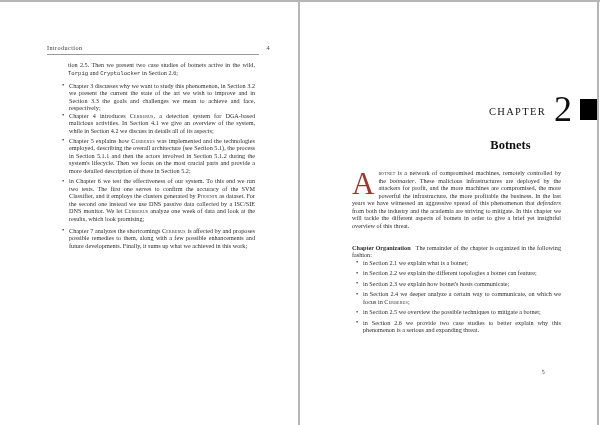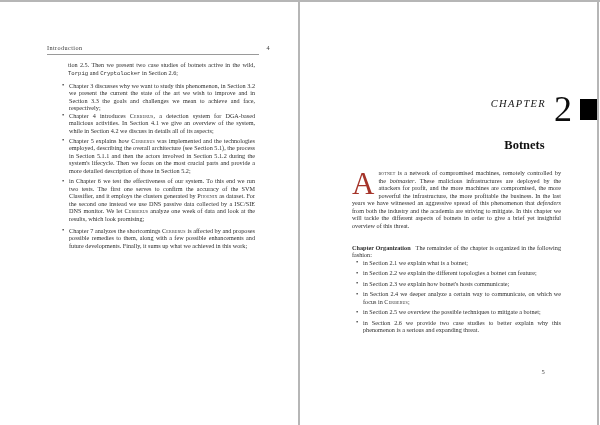--- a/index.html
+++ b/index.html
@@ -33,24 +33,24 @@
   .lp0{top:61px;} .rintro{top:169px;} .rorg{top:243.5px;}
 
   
   .tt{font-family:"Liberation Mono",monospace;font-size:5.6px;}
   .sc{font-variant:small-caps;letter-spacing:.2px;}
   .it{font-style:italic;}
   .bh{font-weight:bold;padding-right:5px;}
 
   
   .chline{position:absolute;top:95px;right:0;display:flex;align-items:flex-end;}
-  .chlabel{font-size:10.5px;letter-spacing:1.3px;margin-bottom:15px;color:#141414;font-style:italic;}
+  .chlabel{font-size:10.5px;letter-spacing:1.3px;margin-bottom:7px;color:#141414;}
   .chnum{font-size:36px;line-height:29px;margin-left:8px;color:#0d0d0d;}
   .chsq{width:17px;height:21px;background:#000;margin-left:8px;margin-bottom:4px;}
-  .chtitle{position:absolute;top:138px;left:158px;width:133px;text-align:center;
+  .chtitle{position:absolute;top:138px;left:144px;width:133px;text-align:center;
            font-weight:bold;font-size:12.5px;color:#111;}
   .dropcap{float:left;font-size:31px;line-height:27px;margin:1px 4px 0 0;}
   .pno-right{position:absolute;left:236px;top:368px;width:14px;font-size:6.5px;
              text-align:center;color:#444;}
 </style>
 </head>
 <body>
 
 <div class="screen">
 

